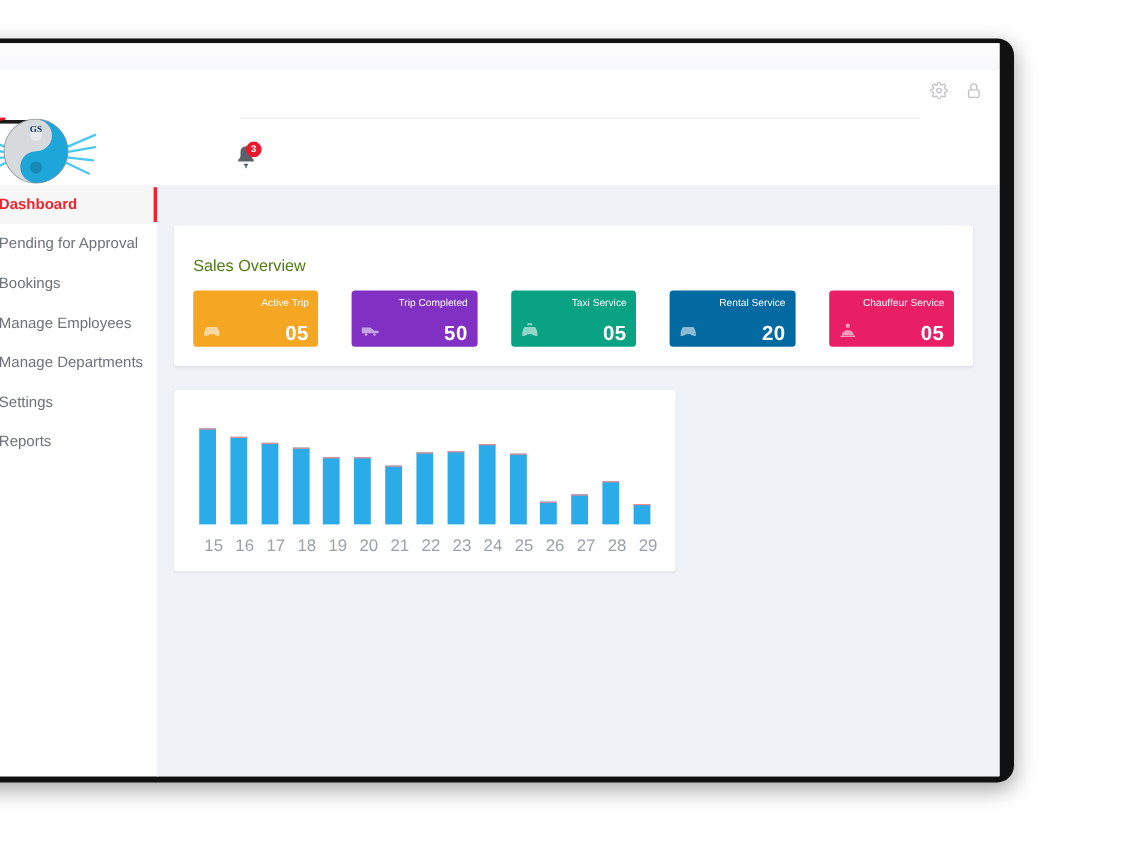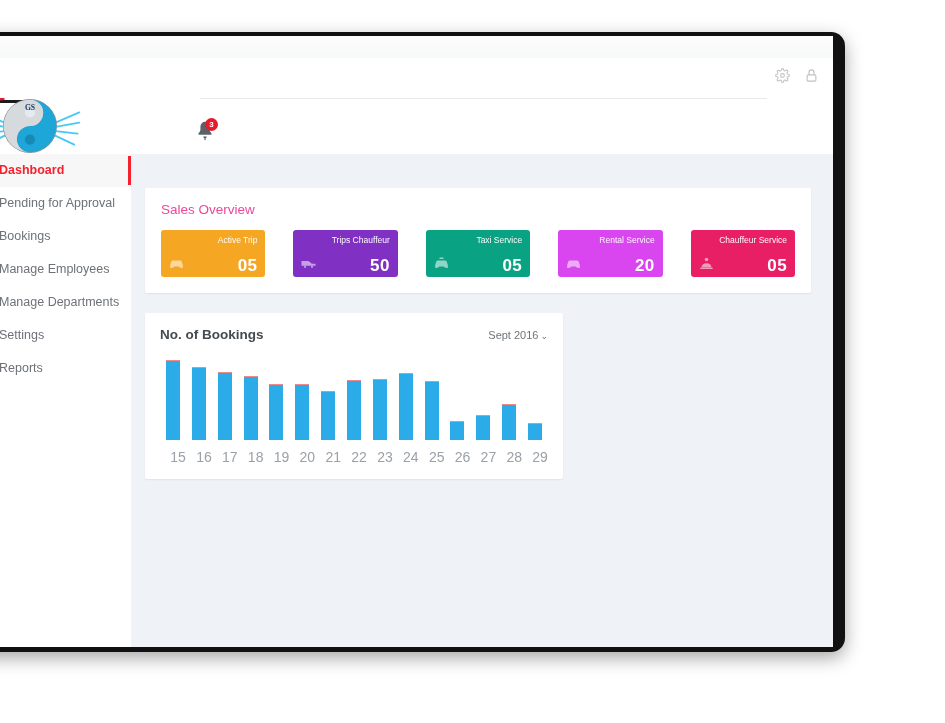--- a/index.html
+++ b/index.html
@@ -197,22 +197,23 @@
     box-shadow: 0 1px 2px rgba(0,0,0,0.07);
   }
 
   
   .sales-card {
     padding: 14px 16px 16px 16px;
     margin-bottom: 20px;
   }
   .sales-title {
     font-size: 13.5px;
-    color: #ec4899;
+    color: #4d7c0f;
     margin-bottom: 13px;
+    margin-top: 12px;
   }
   .stat-row {
     display: flex;
     gap: 28px;
   }
   .stat {
     flex: 1 1 0;
     height: 47px;
     border-radius: 3px;
     position: relative;
@@ -401,41 +402,41 @@
             <div class="stat-value">05</div>
             <svg class="stat-icon" viewBox="0 0 24 20" fill="#ffffff">
               <path d="M3 13l1.6-5A2.5 2.5 0 0 1 7 6.3h10A2.5 2.5 0 0 1 19.4 8L21 13v4h-3v-2H6v2H3z"></path>
               <circle cx="7" cy="15" r="1.6"></circle>
                 <circle cx="17" cy="15" r="1.6"></circle>
             </svg>
           </div>
 
 
           <div class="stat" style="background:#8031c4">
-            <div class="stat-label">Trips Chauffeur</div>
+            <div class="stat-label">Trip Completed</div>
             <div class="stat-value">50</div>
             <svg class="stat-icon" viewBox="0 0 24 20" fill="#ffffff">
               <path d="M2 14V7h10l5 4h5v3H2z"></path>
               <circle cx="7" cy="15.5" r="1.6"></circle>
                 <circle cx="17" cy="15.5" r="1.6"></circle>
             </svg>
           </div>
 
           <div class="stat" style="background:#09a383">
             <div class="stat-label">Taxi Service</div>
             <div class="stat-value">05</div>
             <svg class="stat-icon" viewBox="0 0 24 20" fill="#ffffff">
               <rect x="9" y="2" width="6" height="2.4" rx="1"></rect>
               <path d="M3 13l1.6-5A2.5 2.5 0 0 1 7 6.3h10A2.5 2.5 0 0 1 19.4 8L21 13v4h-3v-2H6v2H3z"></path>
               <circle cx="7" cy="15" r="1.6"></circle>
                 <circle cx="17" cy="15" r="1.6"></circle>
             </svg>
           </div>
 
-          <div class="stat" style="background:#d946ef">
+          <div class="stat" style="background:#0369a1">
             <div class="stat-label">Rental Service</div>
             <div class="stat-value">20</div>
             <svg class="stat-icon" viewBox="0 0 24 20" fill="#ffffff">
               <path d="M3 13l1.6-5A2.5 2.5 0 0 1 7 6.3h10A2.5 2.5 0 0 1 19.4 8L21 13v4h-3v-2H6v2H3z"></path>
               <circle cx="7" cy="15" r="1.6"></circle>
                 <circle cx="17" cy="15" r="1.6"></circle>
             </svg>
           </div>
 
           <div class="stat" style="background:#e81f64">
@@ -445,26 +446,20 @@
               <circle cx="12" cy="5" r="2.6"></circle>
               <path d="M5 16c0-3.4 3.1-5.6 7-5.6s7 2.2 7 5.6z"></path>
               <rect x="3" y="16.4" width="18" height="2" rx="1"></rect>
             </svg>
           </div>
 
         </div>
       </div>
 
       <div class="card chart-card">
-        <div class="chart-head">
-          <div class="chart-title">No. of Bookings</div>
-          <div class="chart-select">
-            <span>Sept 2016</span><span class="caret">⌄</span>
-          </div>
-        </div>
         <div class="plot" id="plot">
             <div class="bar-col">
               <div class="bar" style="height: 95%; background: rgb(44, 171, 233);"></div>
             </div>
             <div class="bar-col">
               <div class="bar" style="height: 87.5%; background: rgb(44, 171, 233);"></div>
             </div>
             <div class="bar-col">
               <div class="bar" style="height: 81.25%; background: rgb(44, 171, 233);"></div>
             </div>

